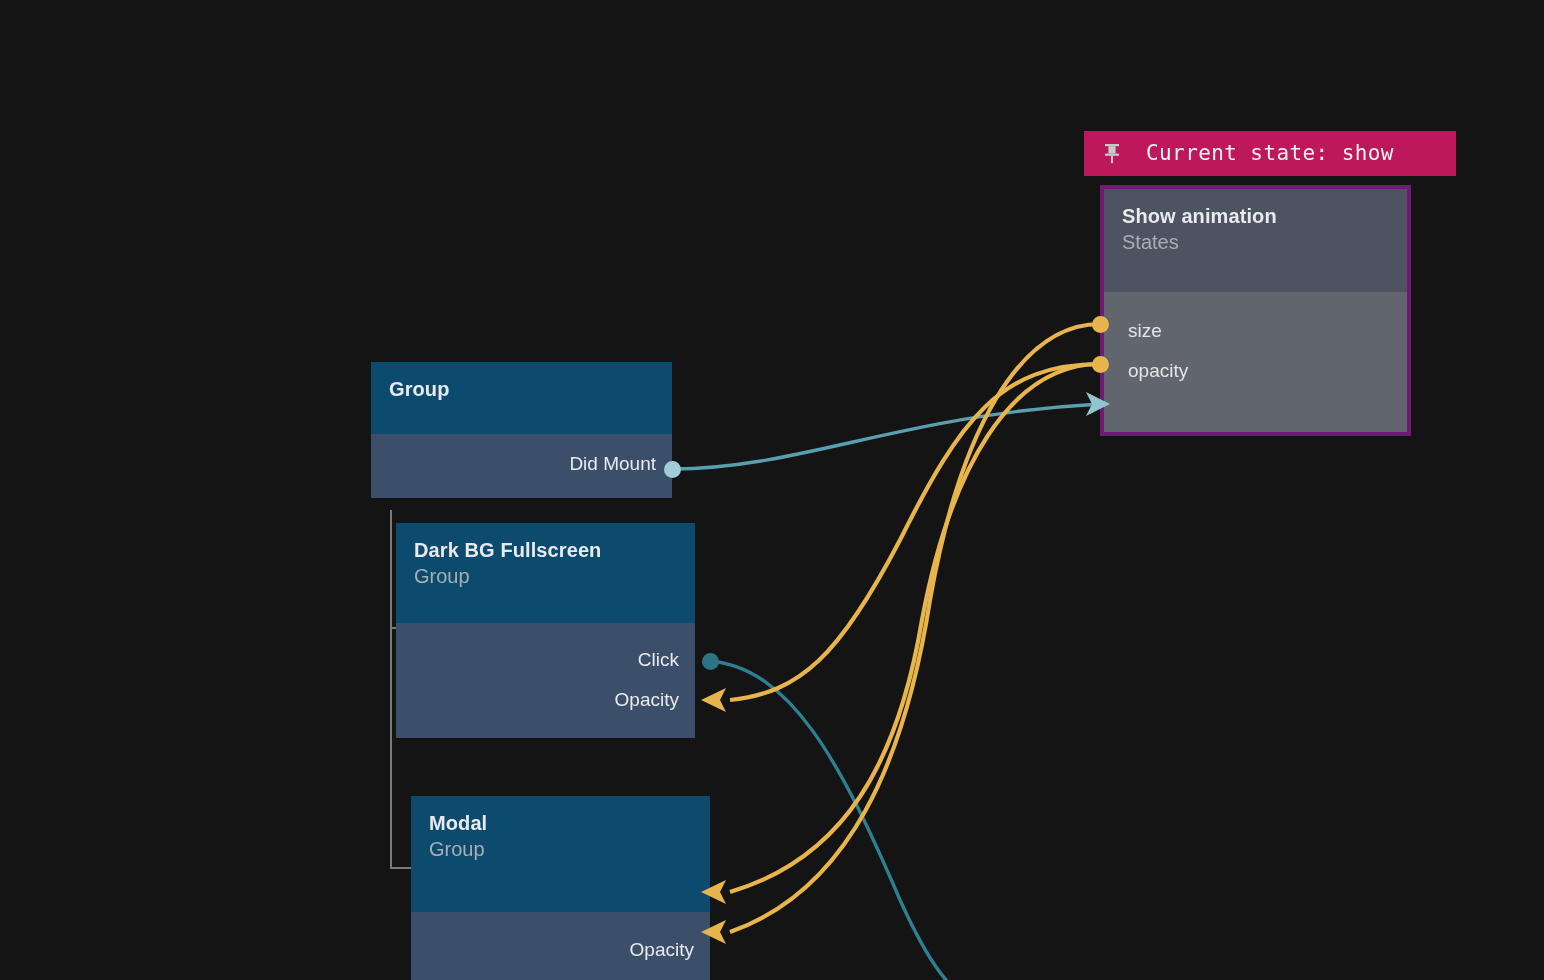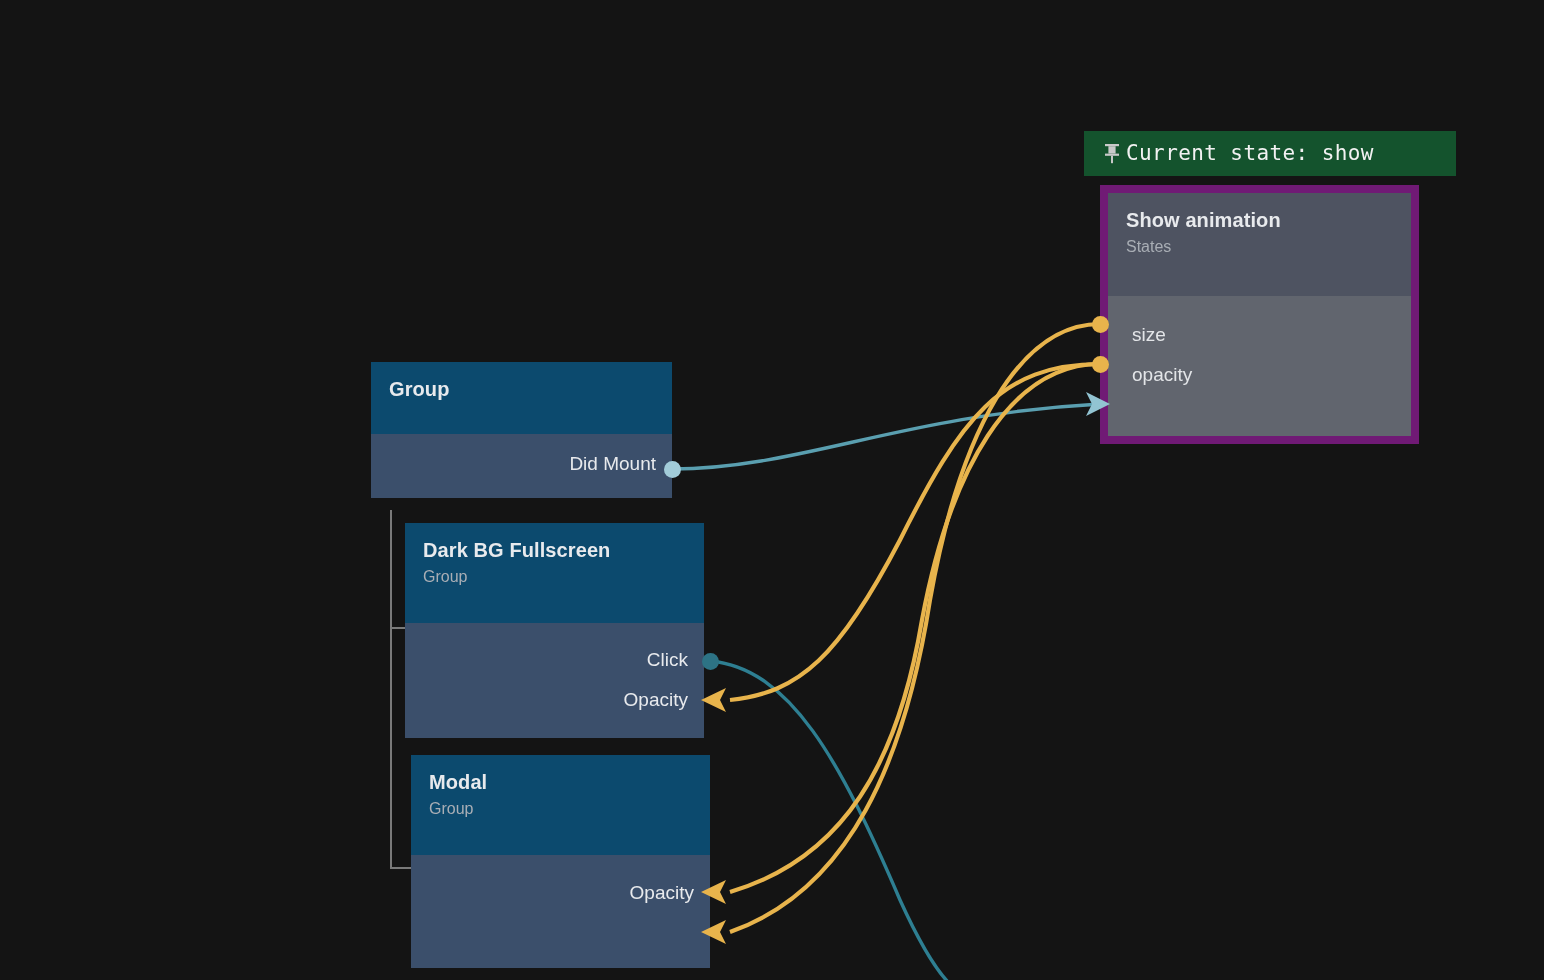--- a/index.html
+++ b/index.html
@@ -46,21 +46,21 @@
     padding: 14px 18px 12px 18px;
   }
   .node-title {
     font-size: 20px;
     font-weight: bold;
     color: #e8eaed;
     line-height: 26px;
     letter-spacing: 0.1px;
   }
   .node-subtitle {
-    font-size: 16px;
+    font-size: 20px;
     font-weight: normal;
     color: #a9aeb5;
     line-height: 27px;
   }
   .node-body {
     box-sizing: border-box;
   }
   .port-row {
     position: relative;
     height: 40px;
@@ -80,44 +80,44 @@
     line-height: 22px;
     white-space: nowrap;
   }
 
   
   .node-blue .node-header { background: #0c4a6e; }
   .node-blue .node-body   { background: #3b4f6b; }
 
   
   .node-grey {
-    border: 8px solid #701a75;
+    border: 4px solid #701a75;
   }
   .node-grey .node-header { background: #4e5361; }
   .node-grey .node-body   { background: #61656e; }
   .node-grey .port-label  { color: #e3e5e8; }
 
   
   .dot {
     position: absolute;
     border-radius: 50%;
     z-index: 4;
   }
   .dot-lightblue { width: 17px; height: 17px; background: #a2ccd9; }
   .dot-teal      { width: 17px; height: 17px; background: #2d7385; }
   .dot-amber     { width: 17px; height: 17px; background: #e8b košt; }
   .dot-amber     { width: 17px; height: 17px; background: #e8b44c; }
 
   
   .state-chip {
     position: absolute;
-    background: #14532d;
+    background: #be185d;
     display: flex;
     align-items: center;
-    gap: 4px;
+    gap: 24px;
     padding: 10px 18px 11px 18px;
     z-index: 5;
   }
   .state-chip-text {
     font-family: "DejaVu Sans Mono", "Liberation Mono", monospace;
     font-size: 21px;
     color: #f2f2f2;
     letter-spacing: 0.4px;
     white-space: nowrap;
   }
@@ -173,38 +173,38 @@
       <div class="node-title">Group</div>
     </div>
     <div class="node-body" style="height:64px; padding-top:10px;padding-left:45px;">
       <div class="port-row">
         <span class="port-label">Did Mount</span>
       </div>
     </div>
   </div>
   <span class="dot dot-lightblue" style="left:664px; top:461px;"></span>
 
-  <div class="node node-blue" style="left:405px; top:523px; width:299px;">
+  <div class="node node-blue" style="left:396px; top:523px; width:299px;">
     <div class="node-header" style="height:100px;">
       <div class="node-title">Dark BG Fullscreen</div>
       <div class="node-subtitle">Group</div>
     </div>
     <div class="node-body" style="height:115px; padding-top:17px;">
       <div class="port-row">
         <span class="port-label">Click</span>
       </div>
       <div class="port-row">
         <span class="port-label">Opacity</span>
       </div>
     </div>
   </div>
   <span class="dot dot-teal" style="left:702px; top:653px;"></span>
 
   <div class="node node-blue" style="left:411px; top:755px; width:299px;">
-    <div class="node-header" style="height:100px;">
+    <div class="node-header" style="height:116px;margin-top:41px;">
       <div class="node-title">Modal</div>
       <div class="node-subtitle">Group</div>
     </div>
     <div class="node-body" style="height:113px; padding-top:18px;">
       <div class="port-row">
         <span class="port-label">Opacity</span>
       </div>
     </div>
   </div>
 

